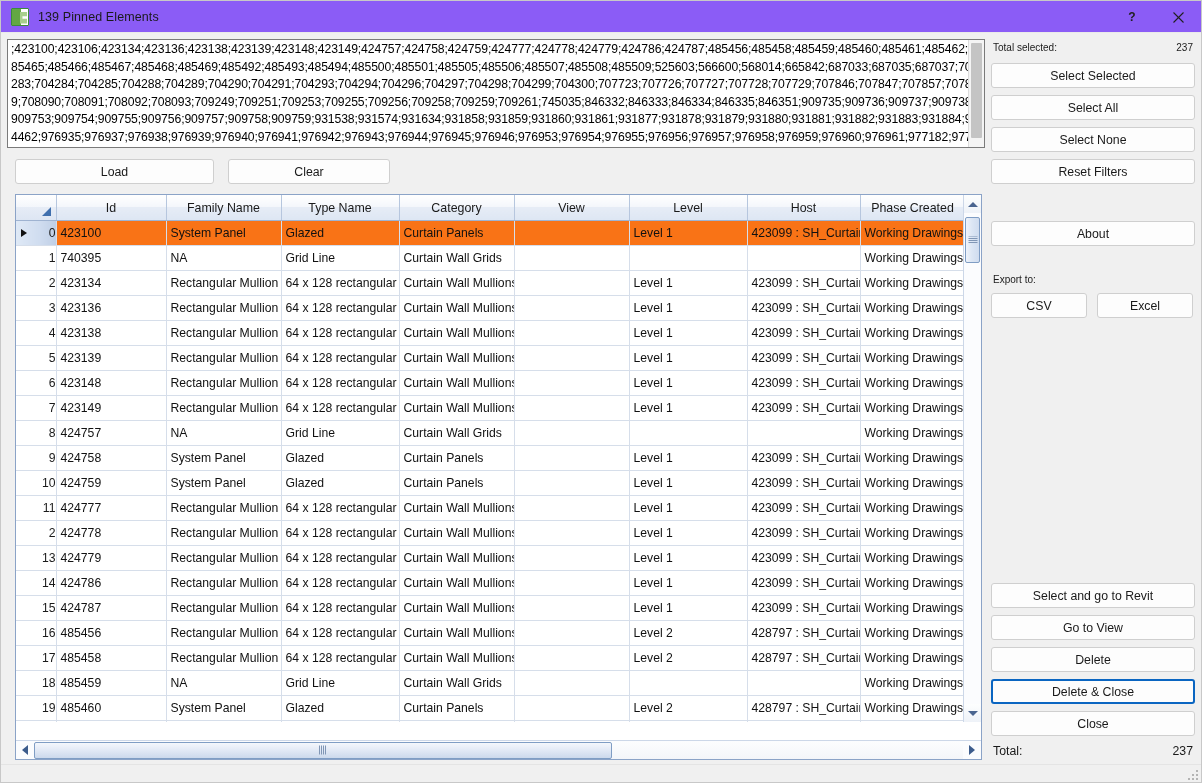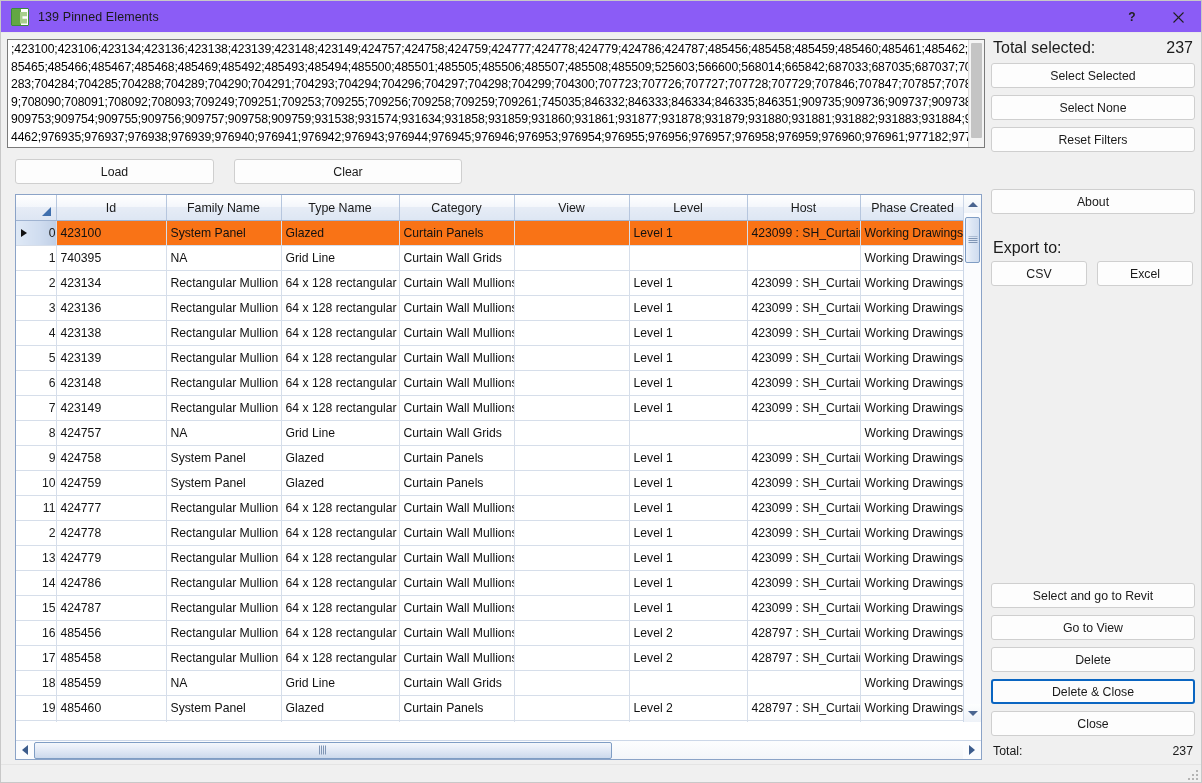--- a/index.html
+++ b/index.html
@@ -140,21 +140,21 @@
     color: #1a1a1a;
     display: flex; align-items: center; justify-content: center;
     cursor: default;
     padding: 0 4px;
     user-select: none;
   }
   .btn.default-btn {
     border: 2px solid #0a65c1;
   }
   .btn-load { width: 199px; margin-left: 8px; }
-  .btn-clear { width: 228px; margin-left: 20px; }
+  .btn-clear { width: 162px; margin-left: 14px; }
 
   
   .grid-outer {
     flex: 1 1 auto;
     border: 1px solid #8ba3c7;
     background: #fff;
     display: flex;
     flex-direction: column;
     min-height: 0;
     margin-left: 8px;
@@ -298,21 +298,21 @@
   }
   .hs-grip {
     position: absolute; left: 50%; top: 50%;
     transform: translate(-50%,-50%);
     width: 8px; height: 9px;
     background: repeating-linear-gradient(to right, #8096b5 0 1px, transparent 1px 2px);
   }
 
   
   .rp-label {
-    font-size: 16px;
+    font-size: 10px;
     color: #1a1a1a;
     display: flex;
     justify-content: space-between;
     align-items: center;
     padding: 0 2px;
     height: 17px;
   }
   .rp-btn { height: 25px; width: 100%; margin-top: 7px; }
   .rp-gap { height: 30px; }
   .export-row { display: flex; gap: 10px; margin-top: 5px; }
@@ -691,20 +691,21 @@
         </div>
       </div>
     </div>
 
     <div class="right-pane">
       <div class="rp-label">
         <span>Total selected:</span>
         <span>237</span>
       </div>
       <div class="btn rp-btn">Select Selected</div>
+      <div class="btn rp-btn">Select All</div>
       <div class="btn rp-btn">Select None</div>
       <div class="btn rp-btn">Reset Filters</div>
 
       <div class="rp-gap"></div>
 
       <div class="btn rp-btn">About</div>
 
       <div class="rp-label" style="margin-top:25px;">
         <span>Export to:</span>
       </div>

